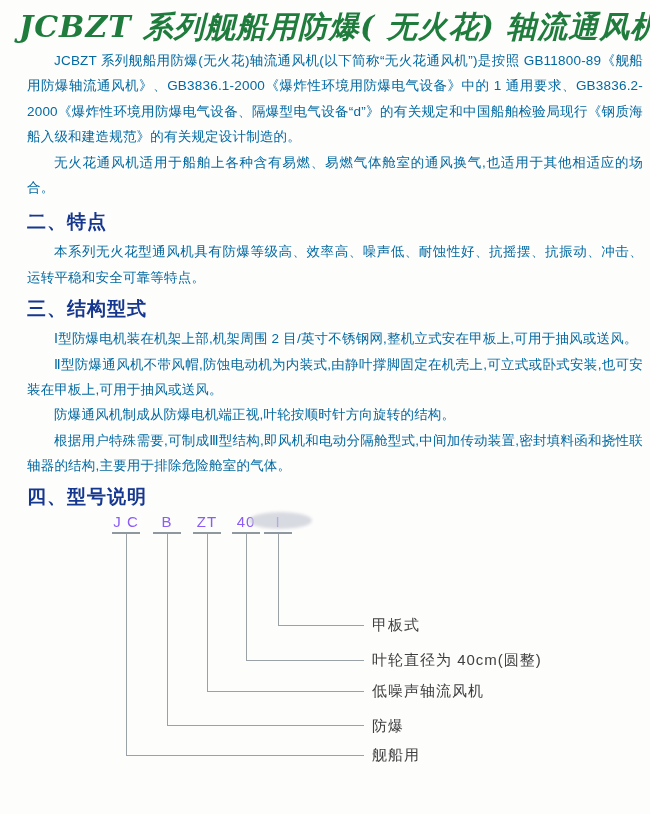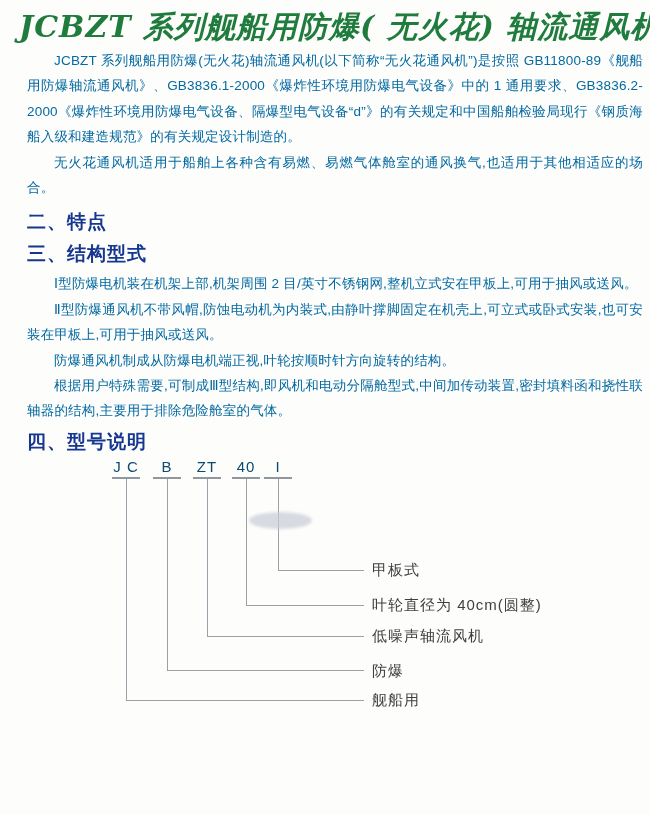--- a/index.html
+++ b/index.html
@@ -62,21 +62,21 @@
     position: relative;
     height: 262px;
     margin-top: 3px;
   }
   .diagram .code {
     position: absolute;
     top: 0;
     transform: translateX(-50%);
     font-size: 15px;
     line-height: 16px;
-    color: #0c4a6e;
+    color: #8b5cf6;
     letter-spacing: 1px;
     white-space: nowrap;
   }
   .diagram .ul {
     position: absolute;
     top: 18px;
     width: 28px;
     height: 2px;
     transform: translateX(-50%);
     background: #8f989e;
@@ -107,20 +107,21 @@
 
   <h1 class="title">JCBZT 系列舰船用防爆( 无火花) 轴流通风机</h1>
 
   <section>
     <p>JCBZT 系列舰船用防爆(无火花)轴流通风机(以下简称“无火花通风机”)是按照 GB11800-89《舰船用防爆轴流通风机》、GB3836.1-2000《爆炸性环境用防爆电气设备》中的 1 通用要求、GB3836.2-2000《爆炸性环境用防爆电气设备、隔爆型电气设备“d”》的有关规定和中国船舶检验局现行《钢质海船入级和建造规范》的有关规定设计制造的。</p>
     <p>无火花通风机适用于船舶上各种含有易燃、易燃气体舱室的通风换气,也适用于其他相适应的场合。</p>
   </section>
 
   <section>
     <h2 class="hd hd-2">二、特点</h2>
+    <p>本系列无火花型通风机具有防爆等级高、效率高、噪声低、耐蚀性好、抗摇摆、抗振动、冲击、运转平稳和安全可靠等特点。</p>
   </section>
 
   <section>
     <h2 class="hd hd-3">三、结构型式</h2>
     <p>Ⅰ型防爆电机装在机架上部,机架周围 2 目/英寸不锈钢网,整机立式安在甲板上,可用于抽风或送风。</p>
     <p>Ⅱ型防爆通风机不带风帽,防蚀电动机为内装式,由静叶撑脚固定在机壳上,可立式或卧式安装,也可安装在甲板上,可用于抽风或送风。</p>
     <p>防爆通风机制成从防爆电机端正视,叶轮按顺时针方向旋转的结构。</p>
     <p>根据用户特殊需要,可制成Ⅲ型结构,即风机和电动分隔舱型式,中间加传动装置,密封填料函和挠性联轴器的结构,主要用于排除危险舱室的气体。</p>
   </section>
 

